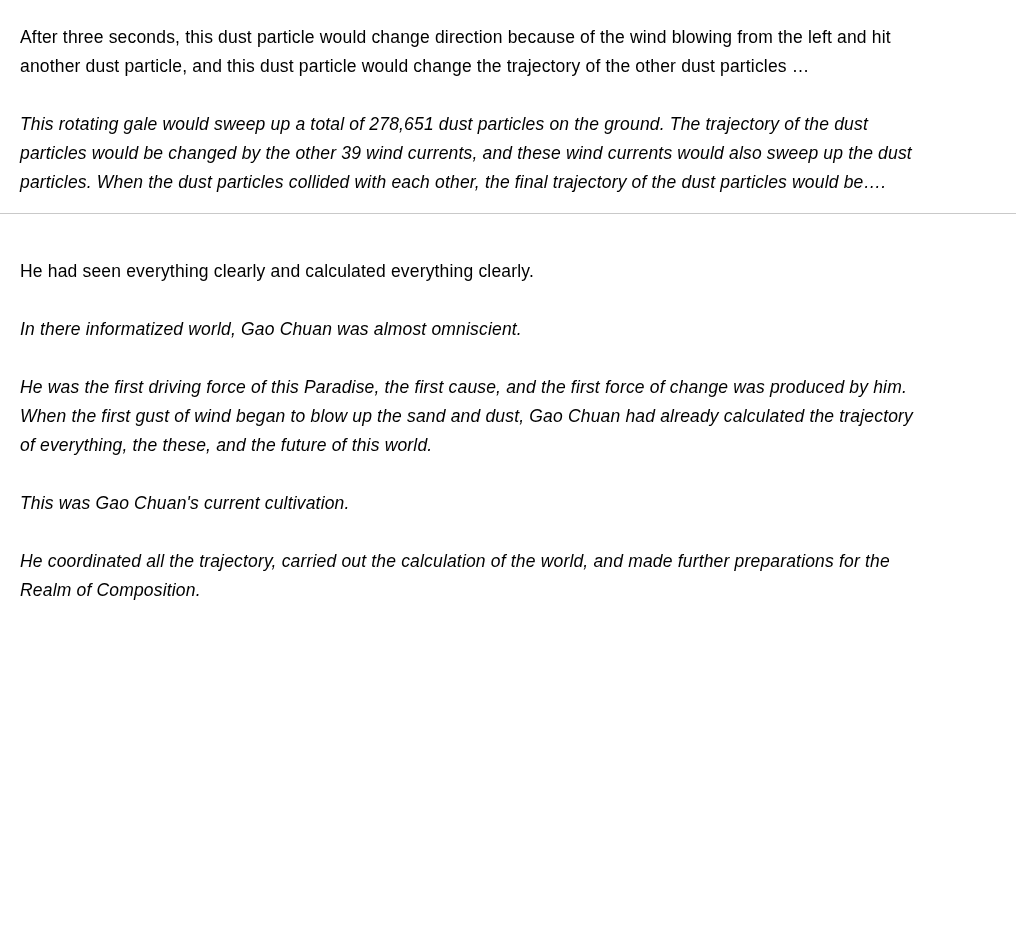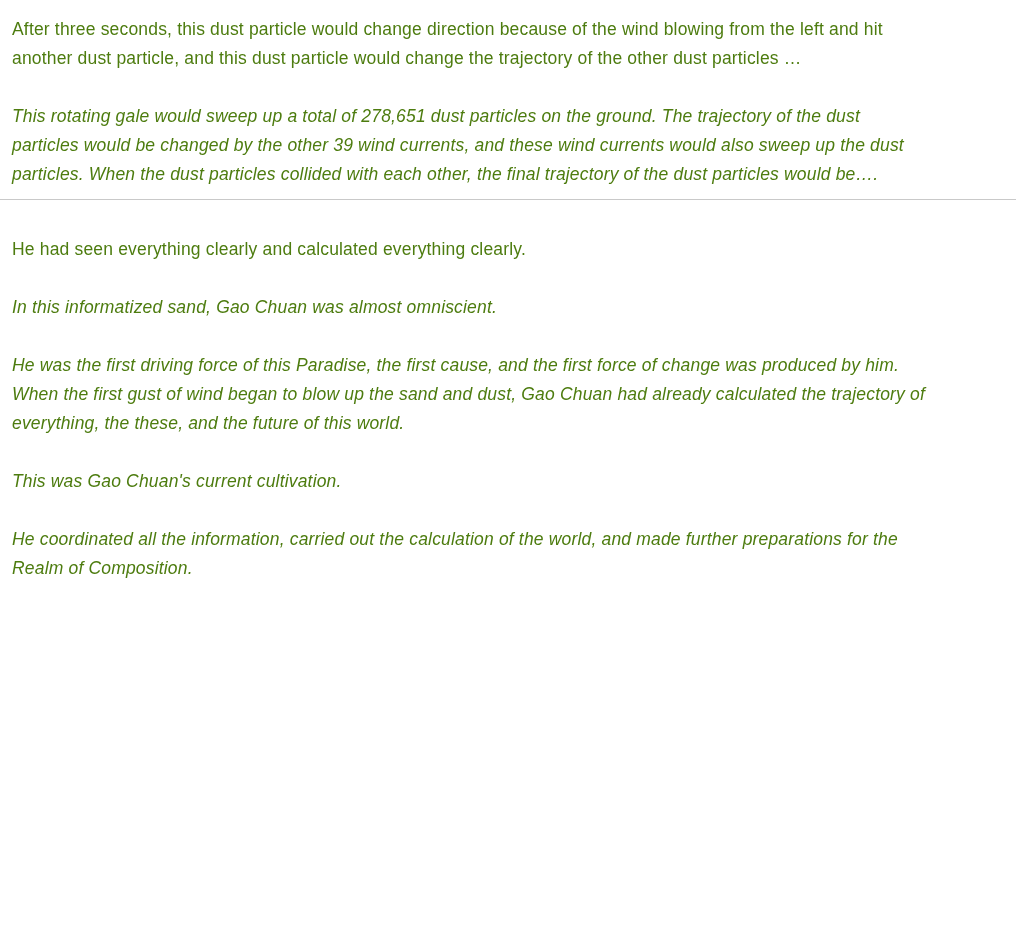--- a/index.html
+++ b/index.html
@@ -15,23 +15,23 @@
     overflow: hidden;
   }
   .page {
     width: 1016px;
     box-sizing: border-box;
     padding: 0 78px 0 4px;
   }
   .para {
     font-size: 17.5px;
     line-height: 29px;
-    margin: 8px;
+    margin: 16px;
     padding: 0;
-    color: #4d7c0f;
+    color: #000000;
     letter-spacing: 0.01em;
   }
   .para + .para {
     margin-top: 29px;
     font-style: italic;
   }
   .block-top {
     padding-top: 7px;
   }
   .divider {
@@ -53,19 +53,19 @@
 
   <div class="block-top">
     <p class="para">After three seconds, this dust particle would change direction because of the wind blowing from the left and hit another dust particle, and this dust particle would change the trajectory of the other dust particles …</p>
     <p class="para">This rotating gale would sweep up a total of 278,651 dust particles on the ground. The trajectory of the dust particles would be changed by the other 39 wind currents, and these wind currents would also sweep up the dust particles. When the dust particles collided with each other, the final trajectory of the dust particles would be….</p>
   </div>
 
   <hr class="divider">
 
   <div class="section-after">
     <p class="para">He had seen everything clearly and calculated everything clearly.</p>
-    <p class="para">In this informatized sand, Gao Chuan was almost omniscient.</p>
+    <p class="para">In there informatized world, Gao Chuan was almost omniscient.</p>
     <p class="para">He was the first driving force of this Paradise, the first cause, and the first force of change was produced by him. When the first gust of wind began to blow up the sand and dust, Gao Chuan had already calculated the trajectory of everything, the these, and the future of this world.</p>
     <p class="para">This was Gao Chuan's current cultivation.</p>
-    <p class="para">He coordinated all the information, carried out the calculation of the world, and made further preparations for the Realm of Composition.</p>
+    <p class="para">He coordinated all the trajectory, carried out the calculation of the world, and made further preparations for the Realm of Composition.</p>
   </div>
 
 </div>
 
 </body></html>

